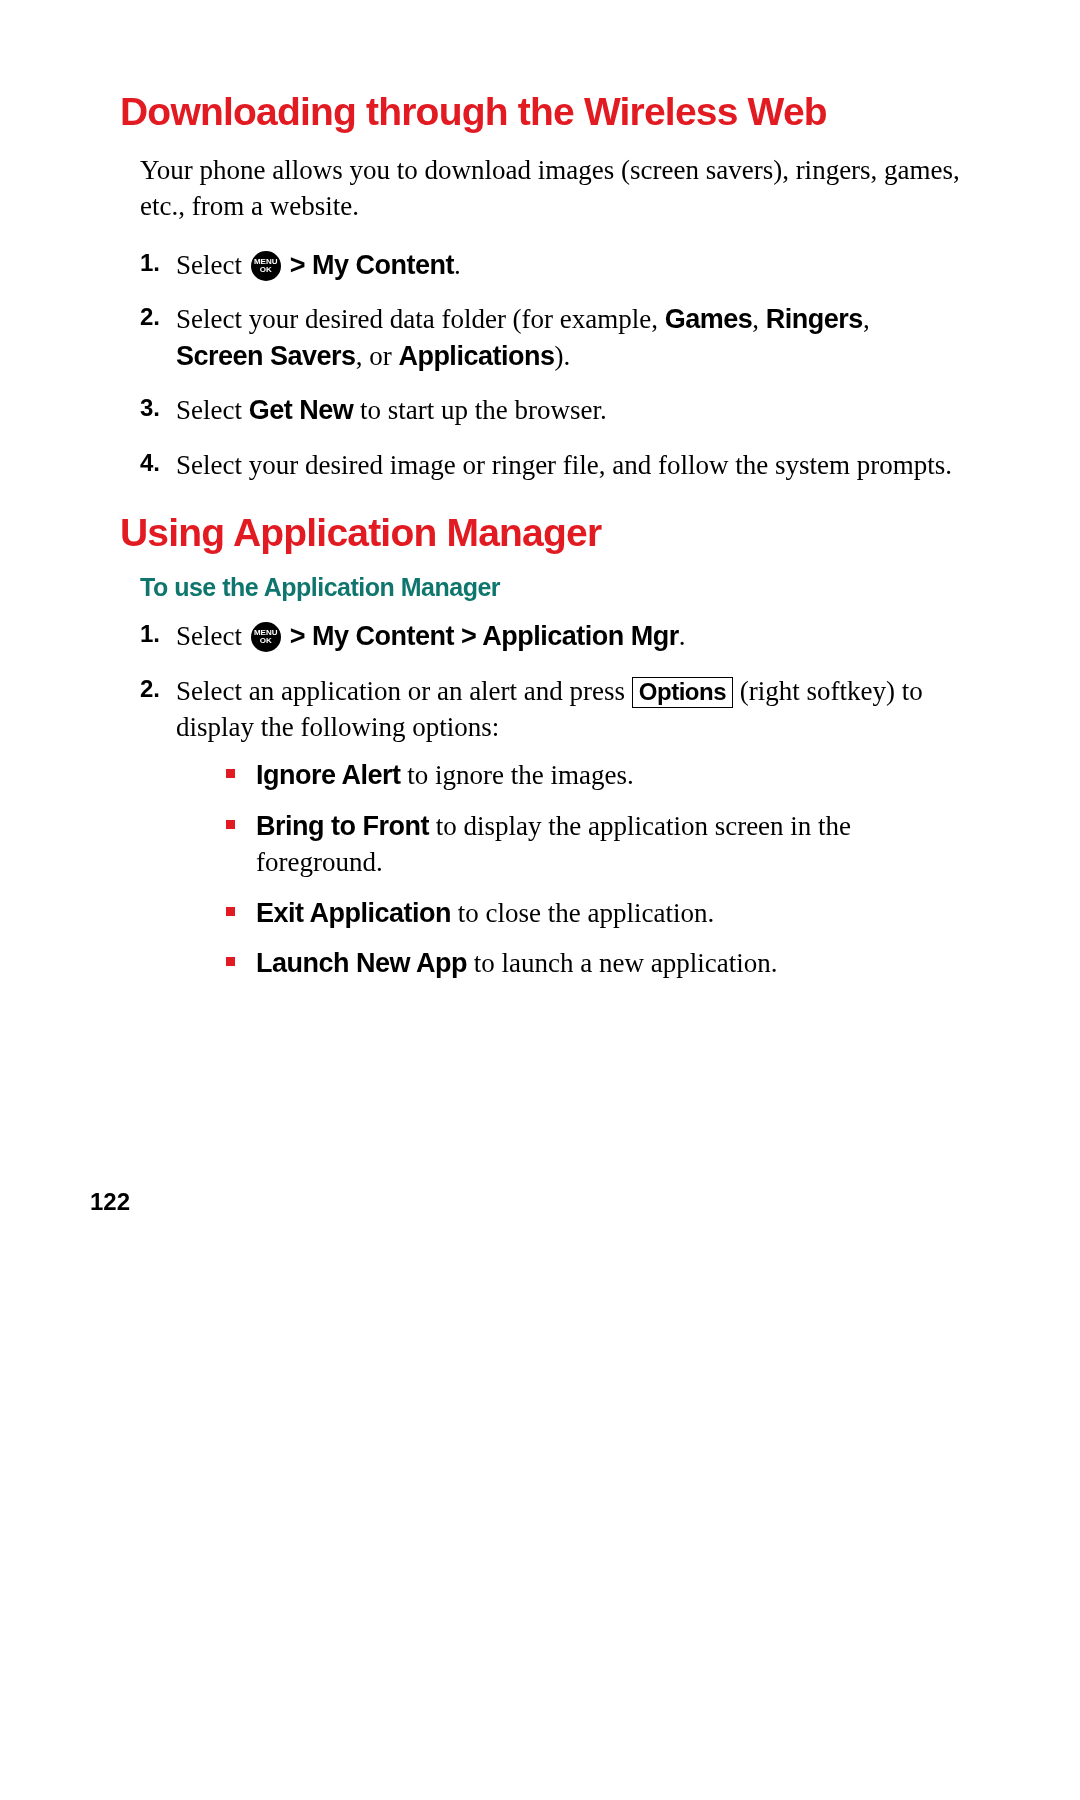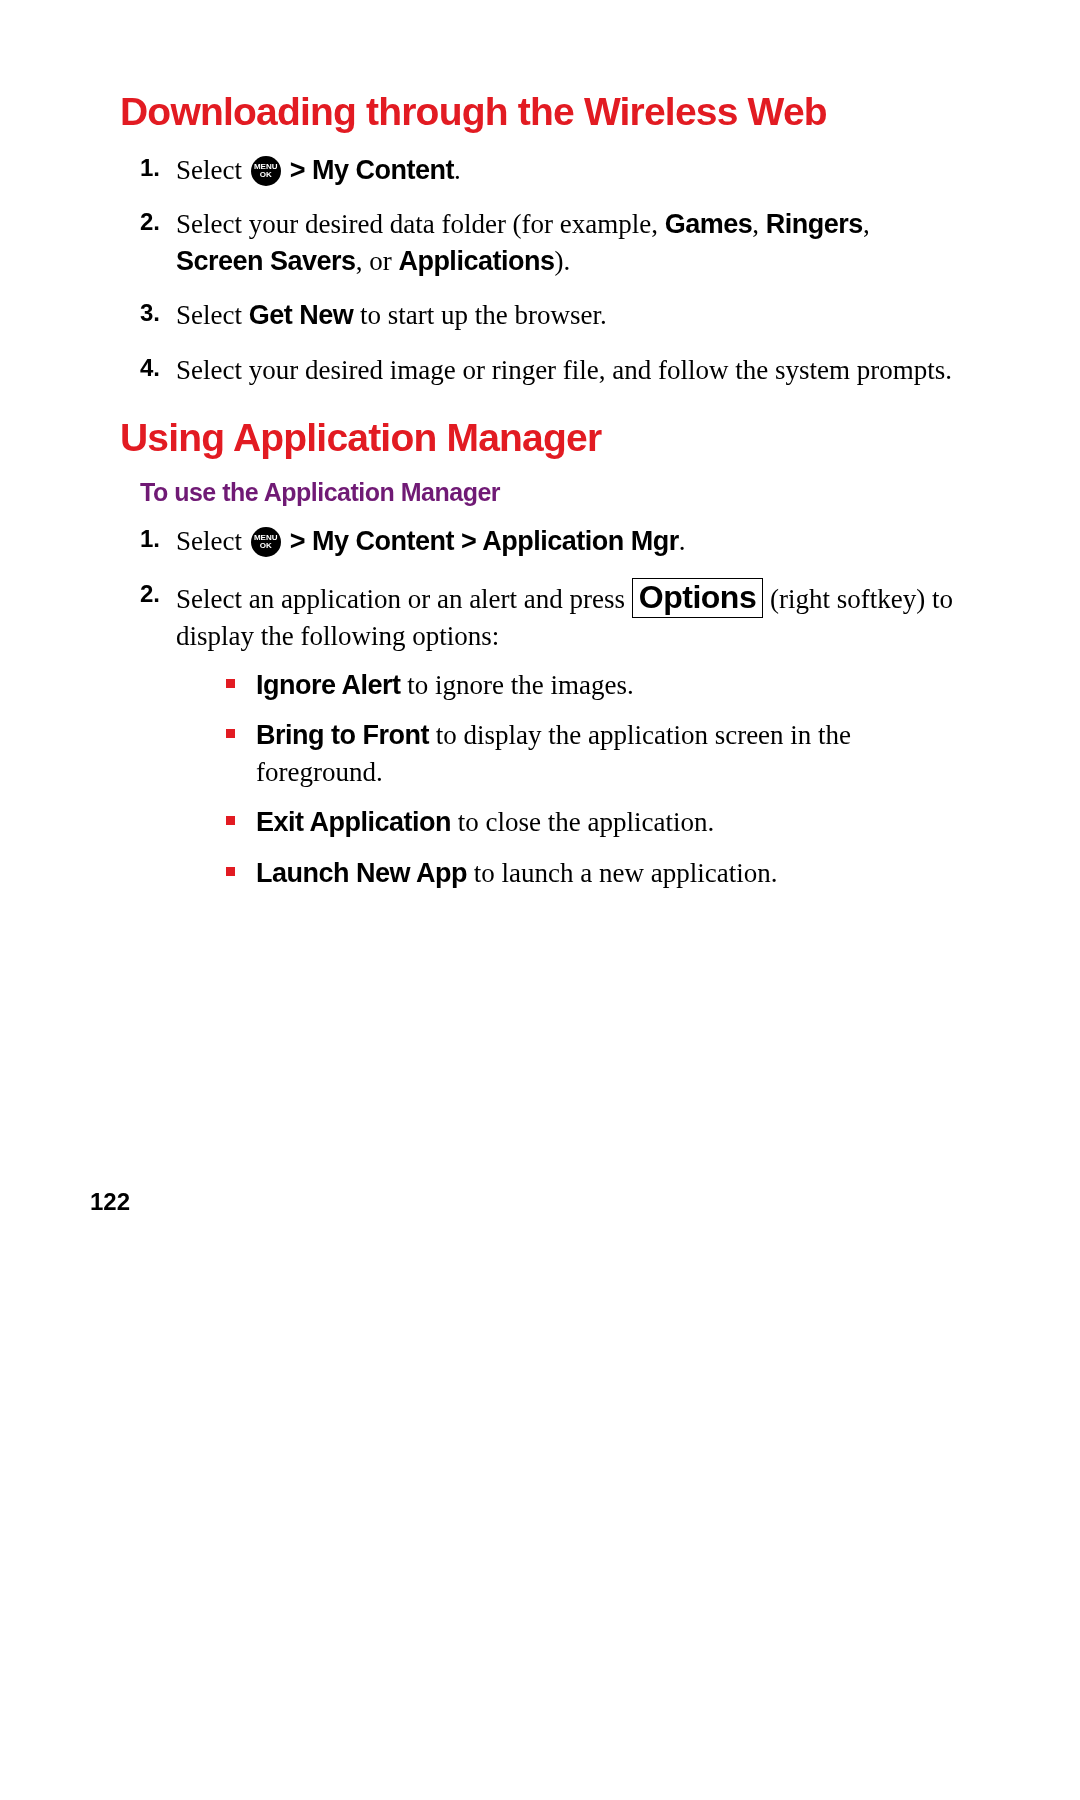--- a/index.html
+++ b/index.html
@@ -27,21 +27,21 @@
     margin: 10px 0 18px 0;
   }
   .intro {
     font-size: 27px;
     line-height: 1.35;
     margin: 0 0 22px 20px;
   }
   .sub-heading {
     font-family: "Helvetica Neue", Helvetica, Arial, sans-serif;
     font-weight: 700;
-    color: #701a75;
+    color: #0f766e;
     font-size: 25px;
     letter-spacing: -0.5px;
     margin: 10px 0 16px 20px;
   }
   ol.steps {
     list-style: none;
     padding: 0;
     margin: 0 0 28px 20px;
     counter-reset: step;
   }
@@ -106,41 +106,42 @@
     margin: 0 2px;
     position: relative;
     top: -2px;
   }
   .boxed-key {
     display: inline-block;
     border: 1.5px solid #000;
     padding: 0 6px 2px 6px;
     font-family: "Helvetica Neue", Helvetica, Arial, sans-serif;
     font-weight: 800;
-    font-size: 32px;
+    font-size: 24px;
     letter-spacing: -0.5px;
     line-height: 1.15;
   }
   .page-number {
     position: absolute;
     left: 90px;
     bottom: 72px;
     font-family: "Helvetica Neue", Helvetica, Arial, sans-serif;
     font-weight: 800;
     font-size: 24px;
     color: #000;
   }
 </style>
 </head>
 <body>
 
 <div class="page">
 
   <h1 class="section-title">Downloading through the Wireless Web</h1>
 
+  <p class="intro">Your phone allows you to download images (screen savers), ringers, games, etc., from a website.</p>
 
   <ol class="steps">
     <li>
       <span>Select </span><span class="menu-ok-icon">
           <span>MENU</span>
           <span>OK</span>
         </span><span class="b"> &gt; My Content</span><span>.</span>
     </li>
     <li>
       <span>Select your desired data folder (for example, </span><span class="b">Games</span><span>, </span><span class="b">Ringers</span><span>, </span><span class="b">Screen Savers</span><span>, or </span><span class="b">Applications</span><span>).</span>

